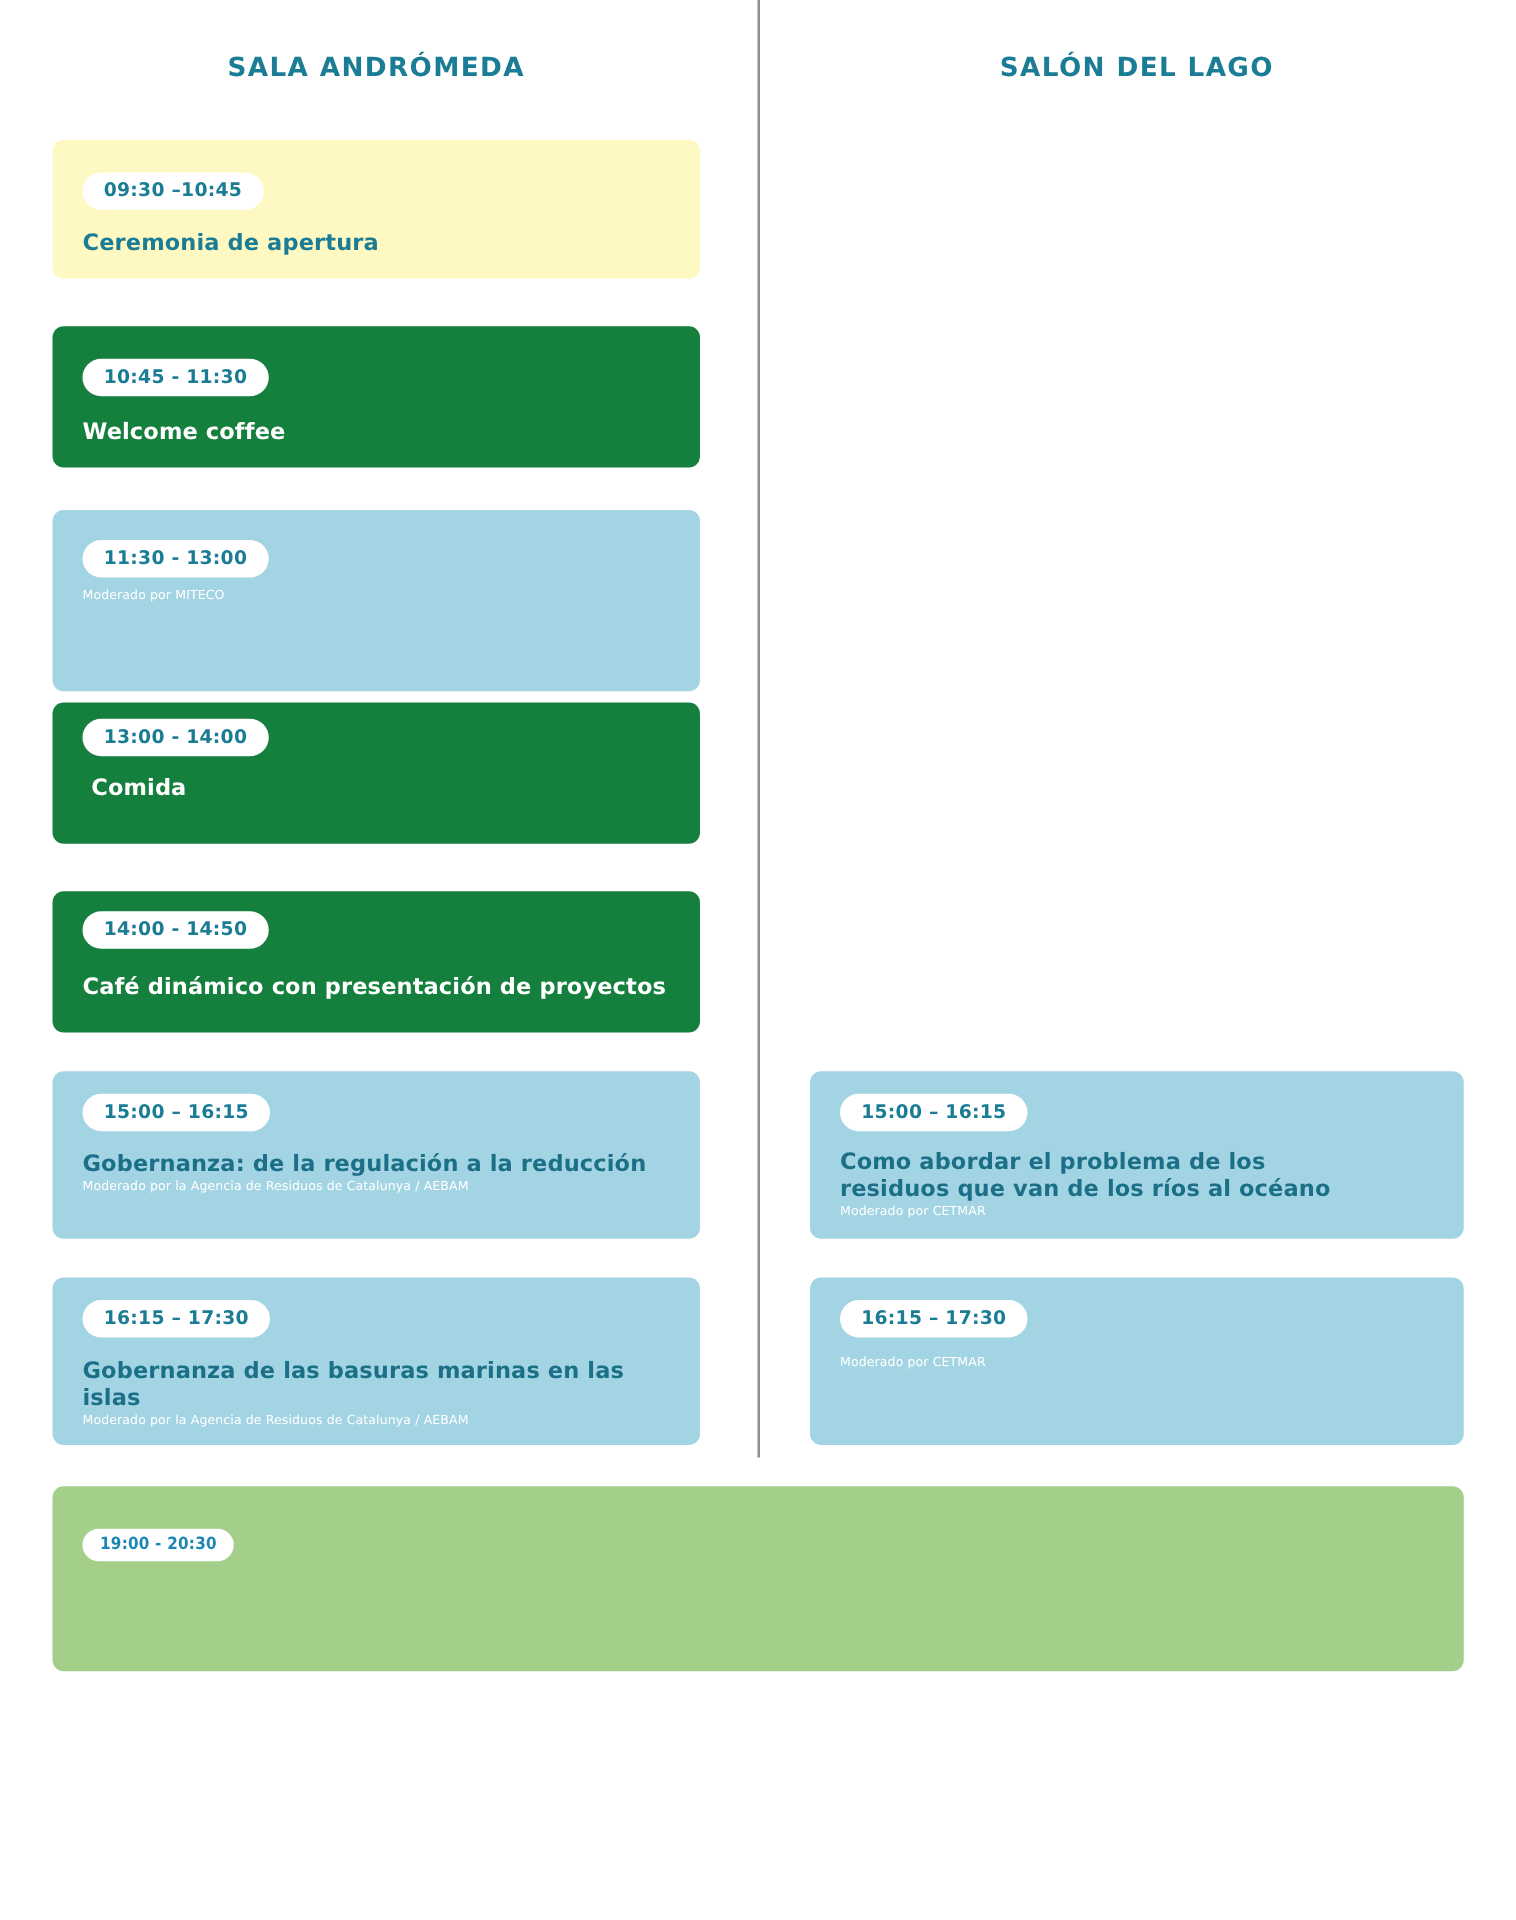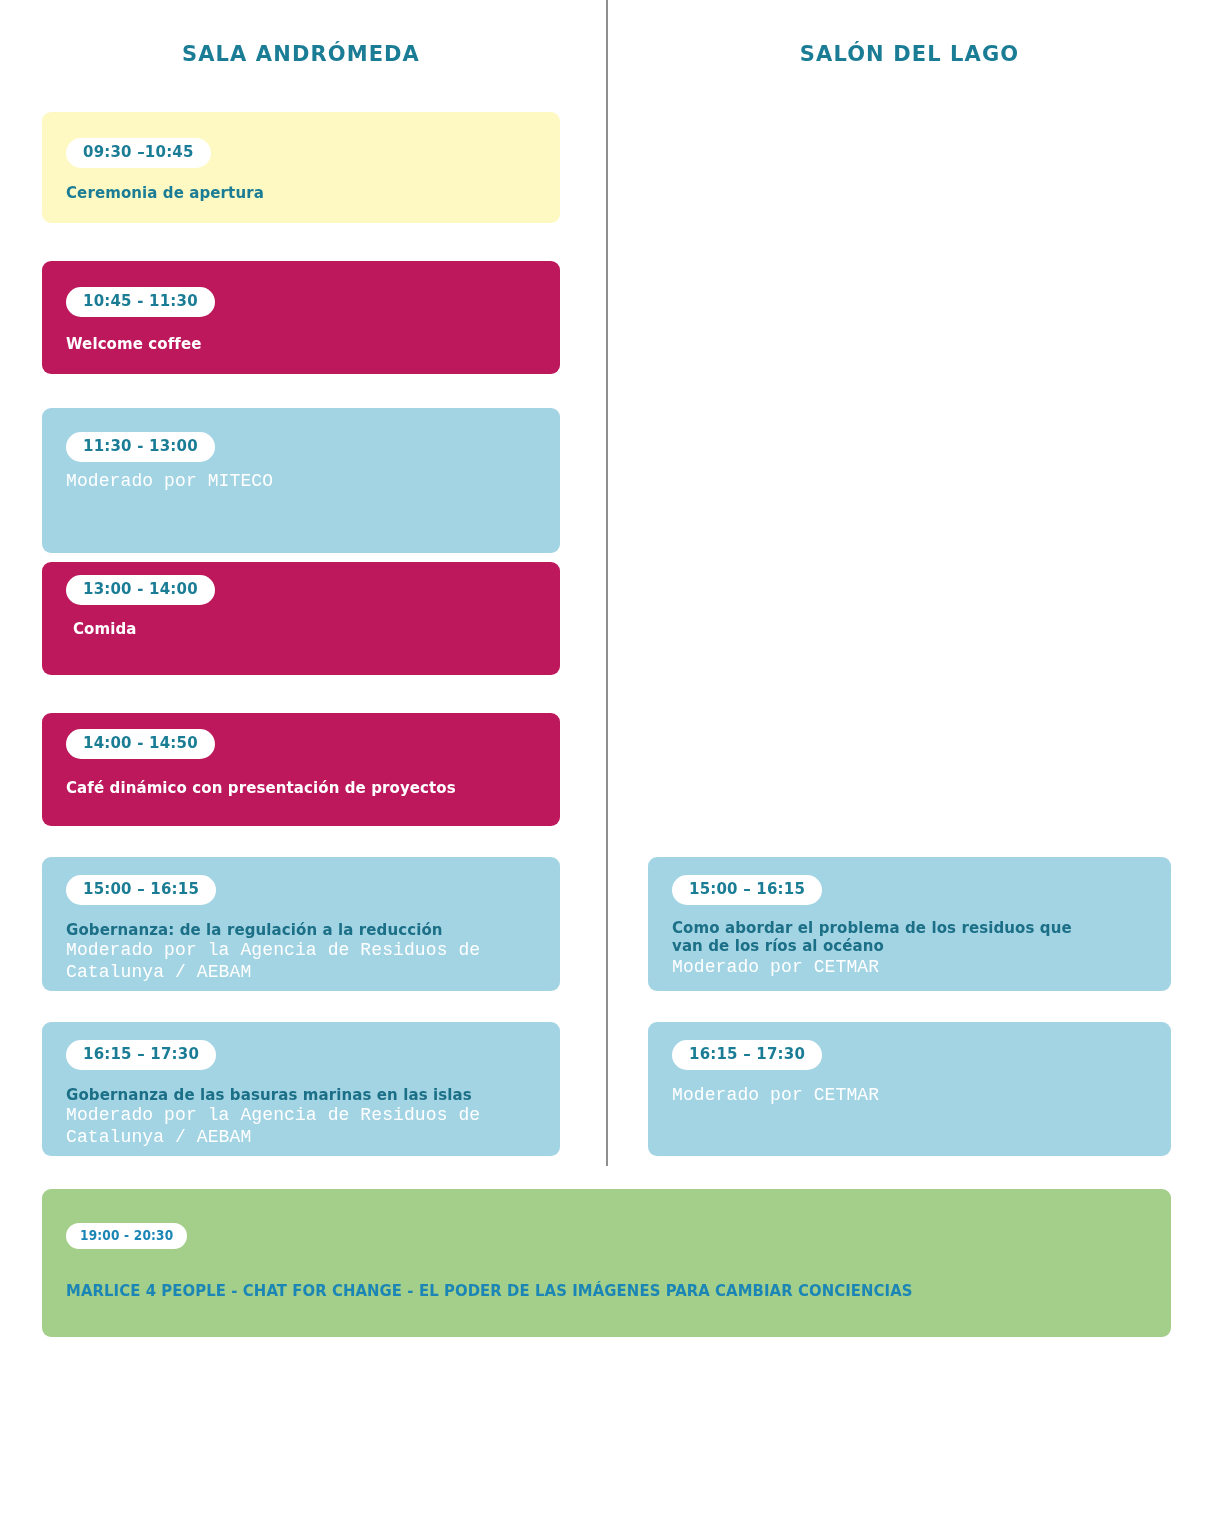--- a/index.html
+++ b/index.html
@@ -78,40 +78,39 @@
     white-space: nowrap;
     line-height: 1.1;
   }
 
   .card-body {
     position: absolute;
     left: 24px;
     right: 22px;
   }
   .card-title {
-    font-size: 15px;
+    font-size: 18px;
     font-weight: 700;
     line-height: 1.22;
     letter-spacing: 0.1px;
     margin: 0;
   }
   .card-sub {
-    font-size: 18px;
+    font-size: 10px;
     font-weight: 400;
     line-height: 1.2;
     margin: 1px 0 0 0;
     letter-spacing: 0.1px;
-    font-family: Liberation Mono, monospace;
   }
 
   
   .theme-mint  { background: #fef9c3; }
   .theme-mint  .card-title { color: #1b7d95; }
 
-  .theme-teal  { background: #be185d; }
+  .theme-teal  { background: #15803d; }
   .theme-teal  .card-title { color: #ffffff; font-weight: 700; }
 
   .theme-sky   { background: #a3d4e4; }
   .theme-sky   .card-title { color: #1b6f86; }
   .theme-sky   .card-sub   { color: #ffffff; }
 
   .theme-green { background: #a3cf8a; }
   .theme-green .card-title { color: #1b86b5; }
   .theme-green .pill { color: #1b86b5; font-weight: 700; }
 
@@ -209,18 +208,15 @@
 
   <div class="card right theme-sky" style="top:1022px; height:134px;">
     <span class="pill" style="top:18px;">16:15 – 17:30</span>
     <div class="card-body" style="top:62px; right:70px;">
       <p class="card-sub">Moderado por CETMAR</p>
     </div>
   </div>
 
   <div class="card banner theme-green" style="top:1189px; height:148px;">
     <span class="pill" style="top:34px;">19:00 - 20:30</span>
-    <div class="card-body" style="top:92px;">
-      <p class="card-title">MARLICE 4 PEOPLE - CHAT FOR CHANGE - EL PODER DE LAS IMÁGENES PARA CAMBIAR CONCIENCIAS</p>
-    </div>
   </div>
 
 </div>
 
 </body></html>

